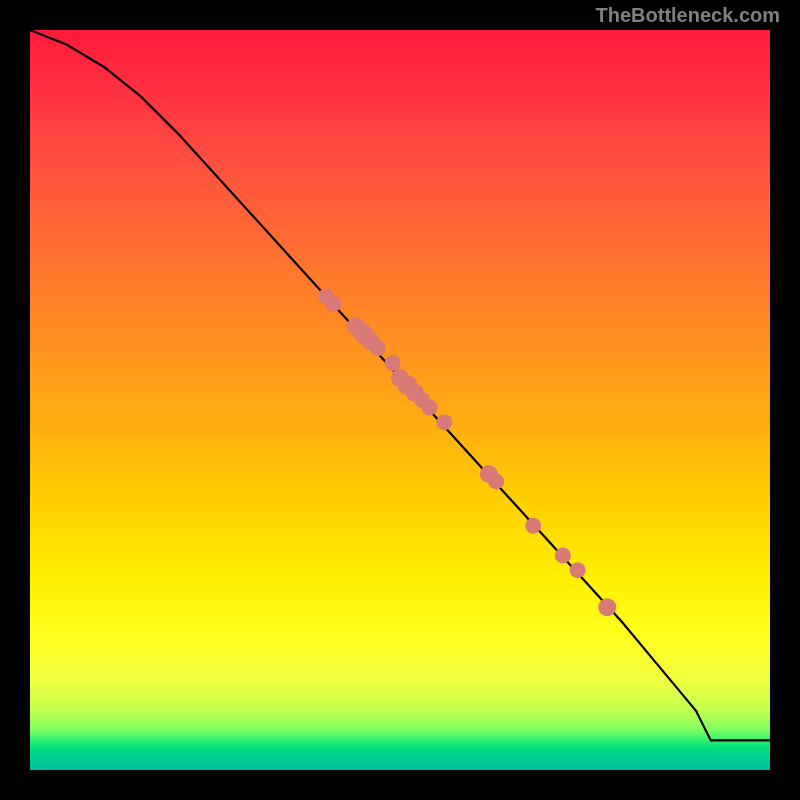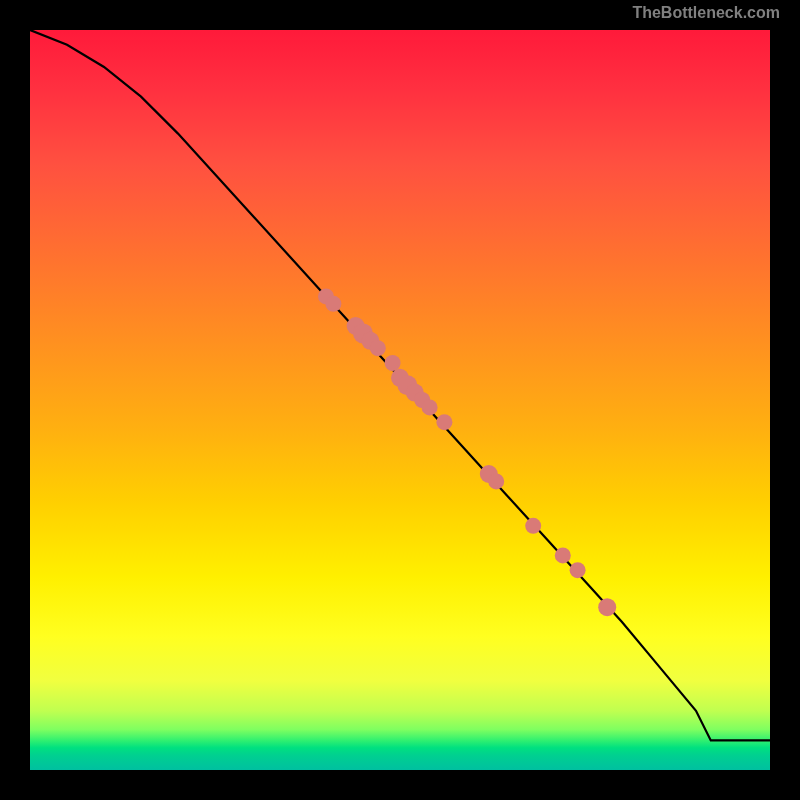--- a/index.html
+++ b/index.html
@@ -9,21 +9,21 @@
     background: #000;
     position: relative;
     overflow: hidden;
   }
   .watermark {
     position: absolute;
     top: 4px;
     right: 20px;
     color: #808080;
     font-family: Arial, sans-serif;
-    font-size: 16px;
+    font-size: 20px;
     font-weight: bold;
     z-index: 10;
   }
   .plot-area {
     position: absolute;
     left: 30px;
     top: 30px;
     width: 740px;
     height: 740px;
     overflow: hidden;

